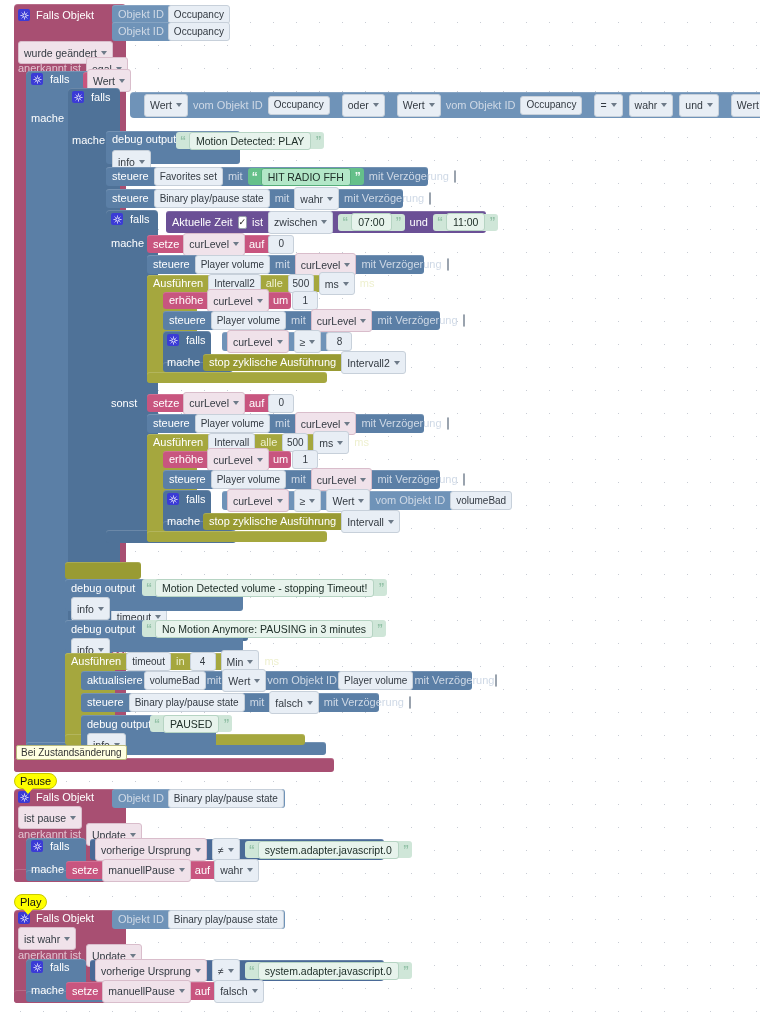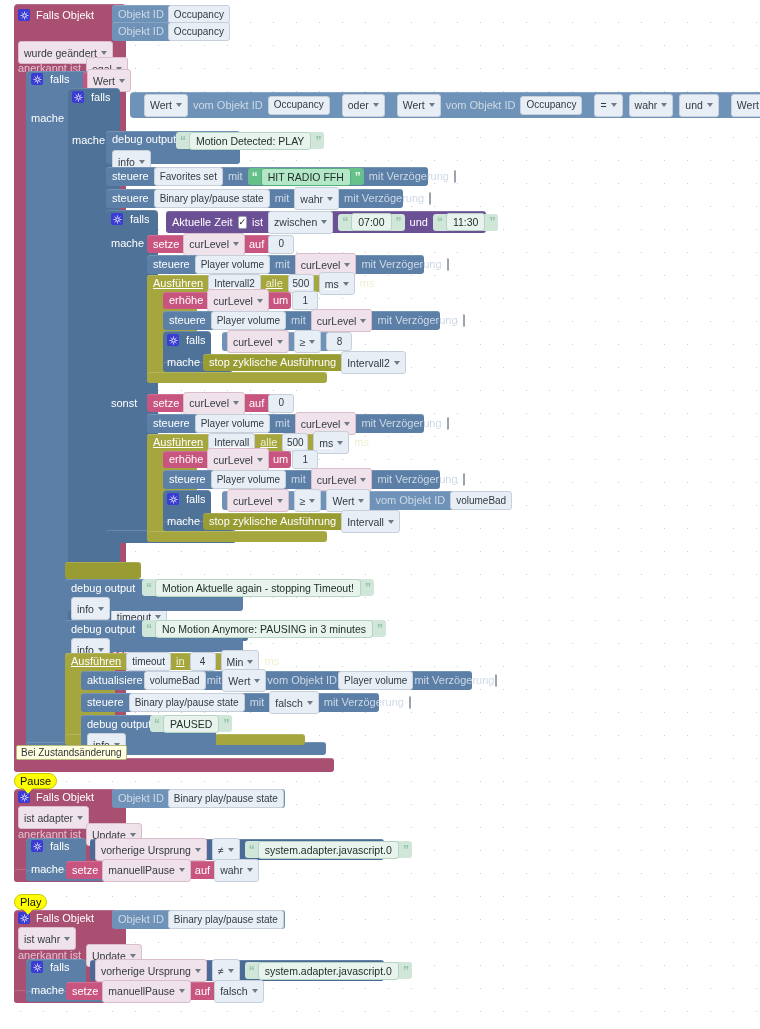--- a/index.html
+++ b/index.html
@@ -22,21 +22,21 @@
   }
   .abs{position:absolute;box-sizing:border-box;}
 
   
   .blk{position:absolute;box-sizing:border-box;border-radius:3px;
        box-shadow:inset 0 1px 0 rgba(255,255,255,.16);}
   .rose   {background:#a84f72;}
   .blue   {background:#5b7fa6;}
   .blue-d {background:#4f7298;}
   .blue-l {background:#6f93b8;}
-  .olive  {background:#a5a73e;text-decoration:underline;}
+  .olive  {background:#a5a73e;}
   .olive-d{background:#999b33;}
   .purple {background:#6b5096;}
   .pink   {background:#c8557f;}
   .navy   {background:#4a6a97;}
 
   
   .row{display:flex;align-items:center;gap:5px;height:100%;padding:0 6px;white-space:nowrap;}
   .lbl{color:#ffffff;font-size:11px;line-height:1;}
   .lbl.dim{color:#cfd9e6;}
   .lbl.rosedim{color:#e2c3d1;}
@@ -276,21 +276,21 @@
       <span class="lbl">ist</span>
       <span class="dd">zwischen</span>
       <span class="strblk">
         <span class="q dk">“</span>
         <span class="txt">07:00</span>
         <span class="q dk">”</span>
       </span>
       <span class="lbl">und</span>
       <span class="strblk">
         <span class="q dk">“</span>
-        <span class="txt">11:30</span>
+        <span class="txt">11:00</span>
         <span class="q dk">”</span>
       </span>
     </div>
   </div>
 
   <div class="abs lbl" style="left:111px;top:238px;">mache</div>
 
   <div class="blk pink" style="left:147px;top:235px;width:130px;height:18px;">
     <div class="row" style="gap:4px;">
       <span class="lbl">setze</span>
@@ -467,21 +467,21 @@
   <div class="blk blue" style="left:65px;top:579px;width:178px;height:32px;">
     <div class="abs" style="left:6px;top:3px;">
       <span class="lbl">debug output</span>
     </div>
     <div class="abs" style="left:6px;top:18px;">
       <span class="dd">info</span>
     </div>
   </div>
   <div class="abs strblk" style="left:142px;top:579px;">
     <span class="q dk">“</span>
-    <span class="txt">Motion Aktuelle again - stopping Timeout!</span>
+    <span class="txt">Motion Detected volume - stopping Timeout!</span>
     <span class="q dk">”</span>
   </div>
 
   <div class="abs lbl" style="left:112px;top:649px;">sonst</div>
 
   <div class="blk blue" style="left:65px;top:620px;width:178px;height:32px;">
     <div class="abs" style="left:6px;top:3px;">
       <span class="lbl">debug output</span>
     </div>
     <div class="abs" style="left:6px;top:18px;">
@@ -566,21 +566,21 @@
       <span class="lbl">Falls Objekt</span>
     </div>
   </div>
   <div class="blk blue-l" style="left:112px;top:789px;width:173px;height:19px;">
     <div class="row" style="gap:4px;">
       <span class="lbl dim">Objekt ID</span>
       <span class="fld">Binary play/pause state</span>
     </div>
   </div>
   <div class="abs" style="left:18px;top:806px;">
-    <span class="dd lt">ist adapter</span>
+    <span class="dd lt">ist pause</span>
   </div>
   <div class="abs" style="left:18px;top:823px;">
     <div class="row" style="padding:0;gap:5px;">
       <span class="lbl rosedim">anerkannt ist</span>
       <span class="dd lt">Update</span>
     </div>
   </div>
 
   <div class="blk blue" style="left:26px;top:838px;width:60px;height:42px;border-radius:4px;"></div>
   <div class="blk blue" style="left:26px;top:870px;width:90px;height:11px;"></div>

